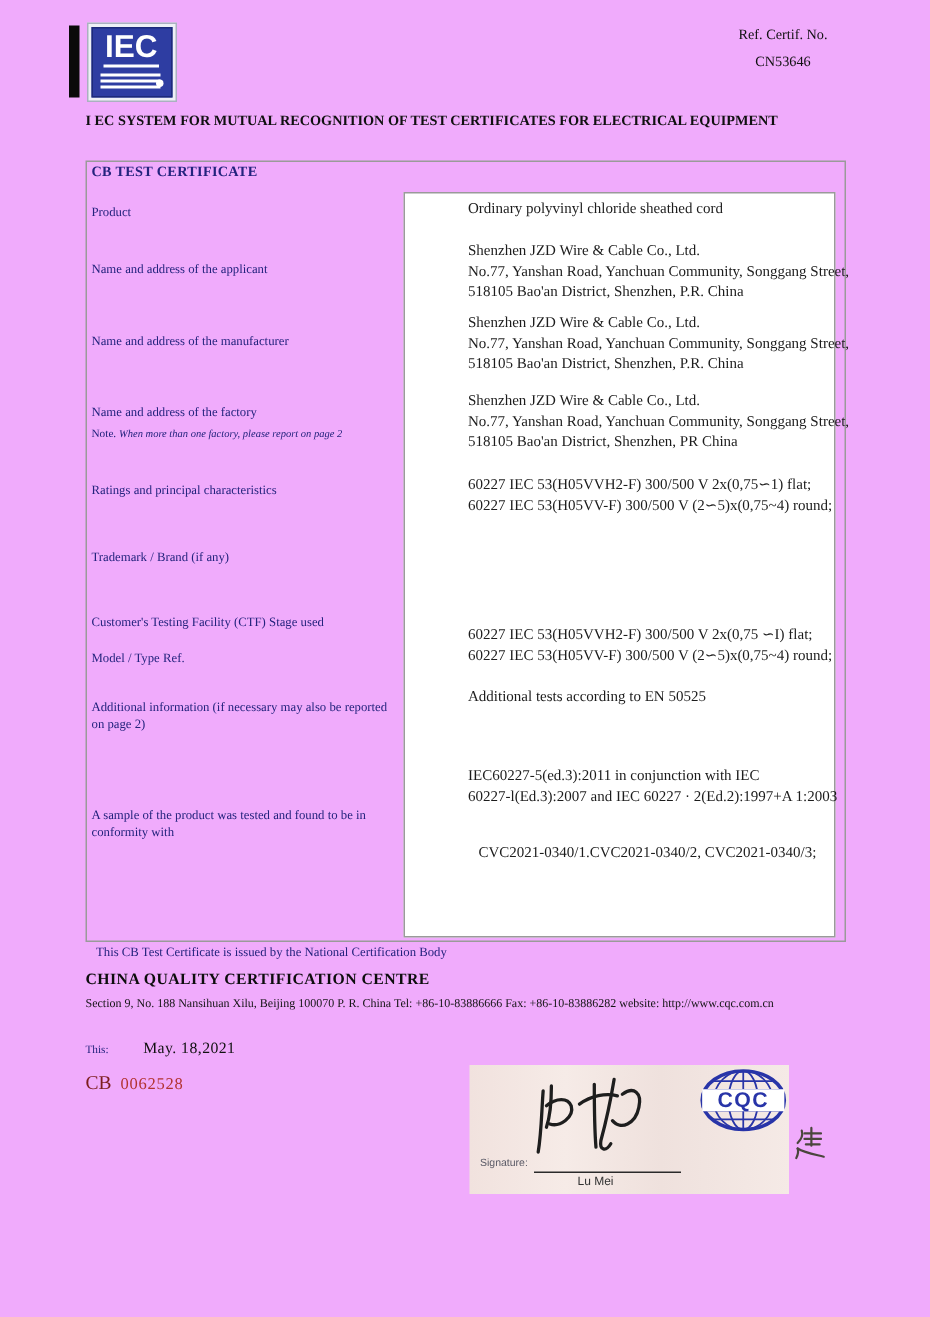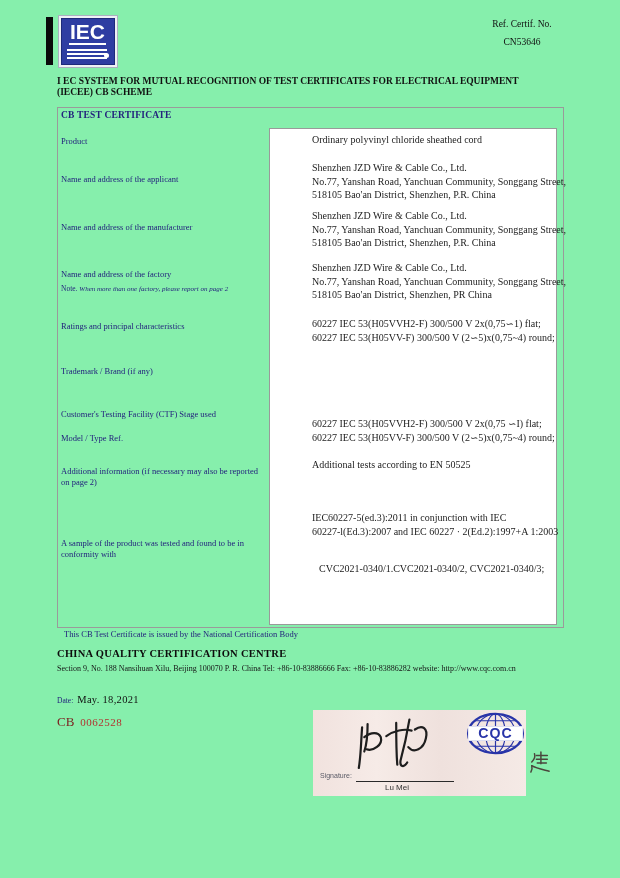--- a/index.html
+++ b/index.html
@@ -1,17 +1,17 @@
 <!DOCTYPE html>
 <html><head>
 <meta charset="utf-8">
 <style>
   html,body{margin:0;padding:0;background:#fff;}
   .page{
-    position:relative;width:620px;height:878px;background:#86efac;
+    position:relative;width:620px;height:878px;background:#f0abfc;
     font-family:"Liberation Serif","DejaVu Serif",serif;color:#1c1c1c;overflow:hidden;
   }
   .abs{position:absolute;}
   
   .iec-bar{left:46px;top:17px;width:7px;height:48px;background:#0a0a0a;}
   .iec-frame{left:58px;top:15px;width:60px;height:53px;border:1px solid #aab0c0;background:#eef0f6;padding:2px;box-sizing:border-box;}
   .iec-inner{width:100%;height:100%;background:#2e3da2;border:1px solid #1d2a7a;box-sizing:border-box;position:relative;}
   .iec-text{position:absolute;left:7px;top:1px;color:#fff;font-family:"Liberation Sans",sans-serif;
     font-weight:bold;font-size:21px;letter-spacing:0px;border-bottom:2px solid #fff;line-height:23px;padding:0 1px;}
   .iec-lines{position:absolute;left:5px;bottom:5px;width:40px;}
@@ -28,21 +28,21 @@
   .lbl{left:61px;width:206px;font-size:8.5px;line-height:10.5px;color:#23237d;}
   .val{left:274px;width:282px;font-size:10px;line-height:13.5px;color:#1c1c1c;white-space:pre-line;margin-left:38px;}
   .note{font-size:7.5px;color:#23237d;}
   .note i{font-size:7px;}
   
   .issued{left:64px;top:629px;font-size:8.5px;color:#23237d;}
   .ncb-name{left:57px;top:648px;font-size:10.5px;font-weight:bold;color:#0d0d0d;letter-spacing:0.3px;}
   .ncb-addr{left:57px;top:664px;width:540px;font-size:8px;color:#151515;}
   .date-row{left:57px;top:694px;display:flex;align-items:baseline;}
   .date-lab{font-size:7.5px;color:#23237d;}
-  .date-val{font-size:10.5px;color:#111;margin-left:4px;letter-spacing:0.3px;}
+  .date-val{font-size:10.5px;color:#111;margin-left:23px;letter-spacing:0.3px;}
   .cb-row{left:57px;top:714px;display:flex;align-items:baseline;}
   .cb-pre{font-size:13px;color:#7c1d1d;}
   .cb-num{font-size:11px;color:#b23330;margin-left:6px;letter-spacing:0.5px;}
   
   .sig-photo{left:313px;top:710px;width:213px;height:86px;
     background:linear-gradient(90deg,#f1e2de 0%,#f6ebe7 30%,#efe1dd 60%,#f5eae6 100%);}
   .sig-label{left:320px;top:772px;font-family:"Liberation Sans",sans-serif;font-size:7px;color:#5a5a66;}
   .sig-line{left:356px;top:781px;width:98px;height:1px;background:#2a2a2a;}
   .sig-name{left:385px;top:783px;font-family:"Liberation Sans",sans-serif;font-size:8px;color:#333;}
   .sig-hand{left:350px;top:713px;}
@@ -67,21 +67,20 @@
     </div>
   </div>
 
   <div class="abs ref-block">
     <div>Ref. Certif. No.</div>
     <div class="no">CN53646</div>
   </div>
 
   <div class="abs scheme">
     <span style="display:block">I EC SYSTEM FOR MUTUAL RECOGNITION OF TEST CERTIFICATES FOR ELECTRICAL EQUIPMENT</span>
-    <span style="display:block">(IECEE) CB SCHEME</span>
   </div>
 
   <div class="abs outer-box"></div>
   <div class="abs value-box"></div>
   <div class="abs cb-title">CB TEST CERTIFICATE</div>
 
   <div class="abs lbl" style="top:136px">Product</div>
   <div class="abs lbl" style="top:174px">Name and address of the applicant</div>
   <div class="abs lbl" style="top:222px">Name and address of the manufacturer</div>
   <div class="abs lbl" style="top:269px">Name and address of the factory</div>
@@ -113,21 +112,21 @@
   <div class="abs val" style="top:458px">Additional tests according to EN 50525</div>
   <div class="abs val" style="top:511px">IEC60227-5(ed.3):2011 in conjunction with IEC
 60227-l(Ed.3):2007 and IEC 60227 · 2(Ed.2):1997+A 1:2003</div>
   <div class="abs val" style="top:562px;left:281px">CVC2021-0340/1.CVC2021-0340/2, CVC2021-0340/3;</div>
 
   <div class="abs issued">This CB Test Certificate is issued by the National Certification Body</div>
   <div class="abs ncb-name">CHINA QUALITY CERTIFICATION CENTRE</div>
   <div class="abs ncb-addr">Section 9, No. 188 Nansihuan Xilu, Beijing 100070 P. R. China Tel: +86-10-83886666 Fax: +86-10-83886282 website: http://www.cqc.com.cn</div>
 
   <div class="abs date-row">
-    <span class="date-lab">Date:</span>
+    <span class="date-lab">This:</span>
     <span class="date-val">May. 18,2021</span>
   </div>
 
   <div class="abs cb-row">
     <span class="cb-pre">CB</span>
     <span class="cb-num">0062528</span>
   </div>
 
   <div class="abs sig-photo"></div>
 

